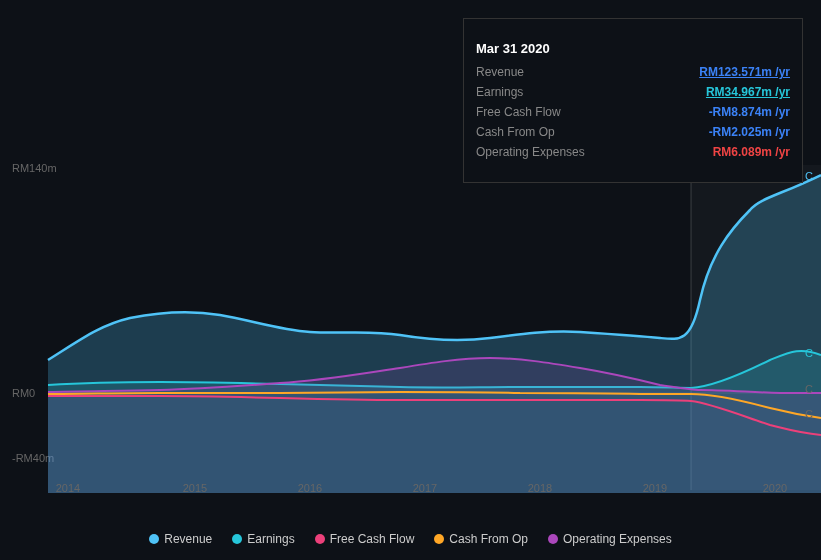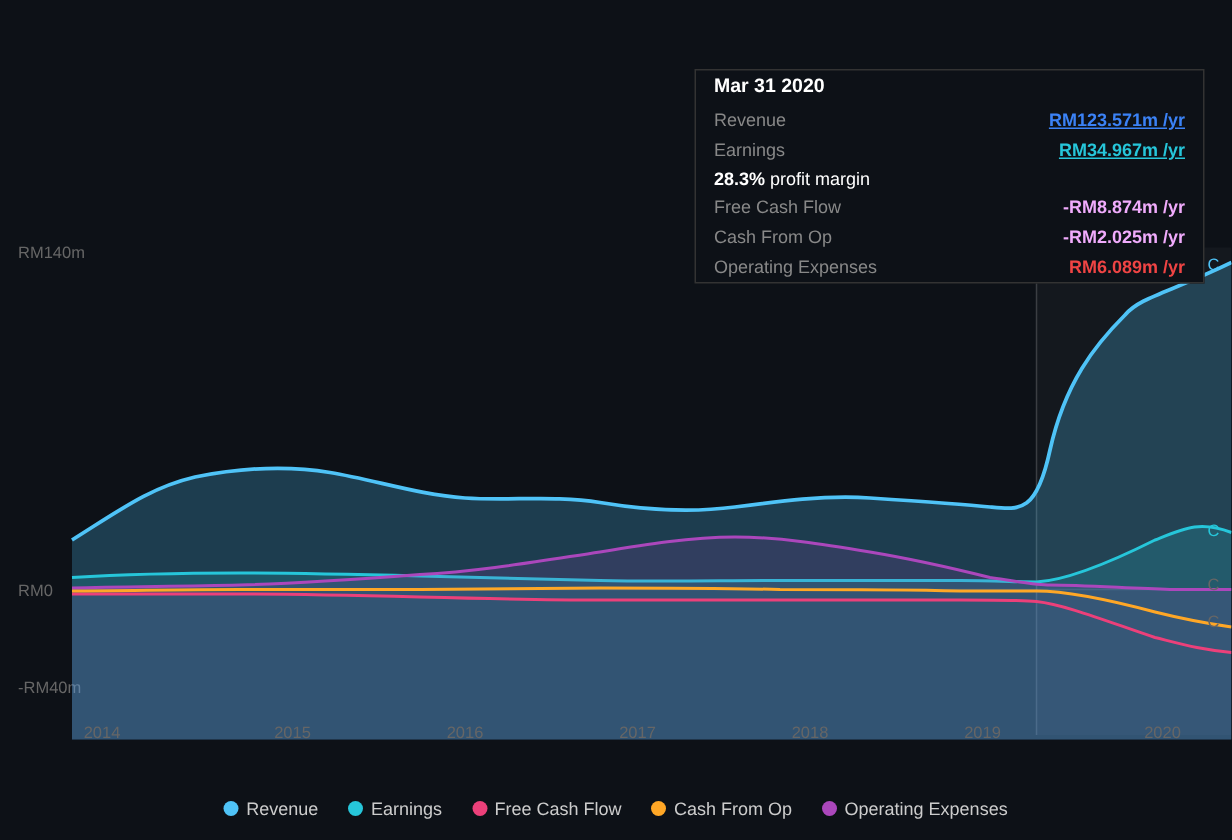--- a/index.html
+++ b/index.html
@@ -21,22 +21,21 @@
 
     
     .tooltip-box {
       position: absolute;
       top: 18px;
       left: 463px;
       width: 340px;
       background: #0d1117;
       border: 1px solid #333;
       z-index: 10;
-      padding: 0 0;
-      margin-top: 28px;
+      padding: 20px 0;
     }
 
     .tooltip-title {
       color: #fff;
       font-size: 13px;
       font-weight: bold;
       padding: 2px 12px 6px 12px;
     }
 
     .tooltip-row {
@@ -49,21 +48,21 @@
     .tooltip-label {
       color: #888;
     }
 
     .tooltip-value {
       font-weight: bold;
     }
 
     .tooltip-value.blue { color: #3b82f6; text-decoration: underline; }
     .tooltip-value.green { color: #26c6da; text-decoration: underline; }
-    .tooltip-value.red { color: #f0abfc; }
+    .tooltip-value.red { color: #3b82f6; }
     .tooltip-value.teal { color: #ef4444; }
 
     .profit-margin {
       color: #fff;
       font-size: 12px;
       padding: 2px 12px;
     }
 
     .profit-margin span { color: #fff; font-weight: bold; }
 
@@ -106,23 +105,20 @@
 
   <div class="tooltip-box">
     <div class="tooltip-title">Mar 31 2020</div>
     <div class="tooltip-row">
       <span class="tooltip-label">Revenue</span>
       <span class="tooltip-value blue">RM123.571m /yr</span>
     </div>
     <div class="tooltip-row">
       <span class="tooltip-label">Earnings</span>
       <span class="tooltip-value green">RM34.967m /yr</span>
-    </div>
-    <div class="profit-margin">
-      <span>28.3%</span> profit margin
     </div>
     <div class="tooltip-row">
       <span class="tooltip-label">Free Cash Flow</span>
       <span class="tooltip-value red">-RM8.874m /yr</span>
     </div>
     <div class="tooltip-row">
       <span class="tooltip-label">Cash From Op</span>
       <span class="tooltip-value red">-RM2.025m /yr</span>
     </div>
     <div class="tooltip-row">

